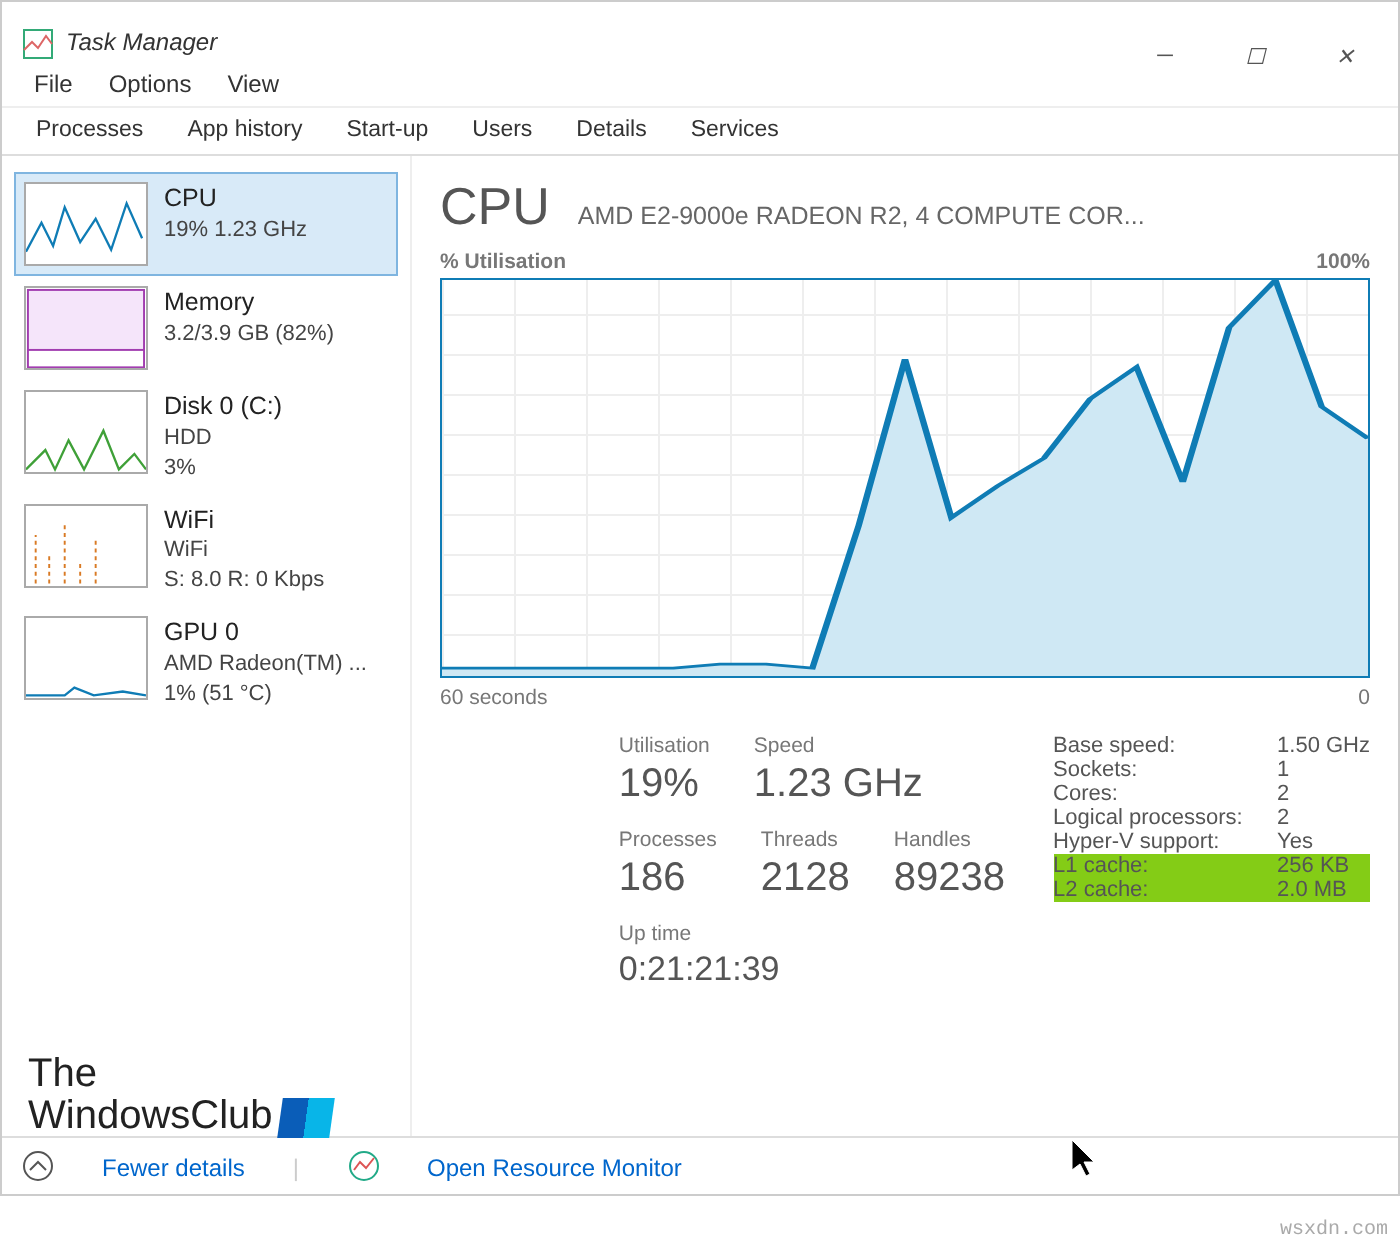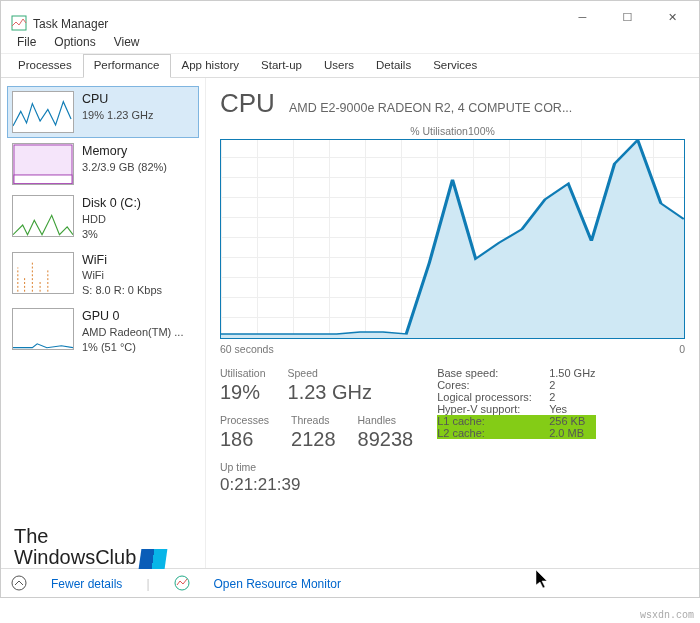--- a/index.html
+++ b/index.html
@@ -1,45 +1,45 @@
 <!DOCTYPE html>
 <html><head>
 <meta charset="utf-8">
 <style>
 * { box-sizing: border-box; margin: 0; padding: 0; font-family: "Segoe UI", Tahoma, sans-serif; }
 body { background: #fff; width: 700px; height: 623px; overflow: hidden; position: relative; }
 .window { border: 1px solid #ccc; width: 700px; height: 598px; display: flex; flex-direction: column; }
-.titlebar { display: flex; align-items: flex-end; height: 30px; padding: 0 4px; }
+.titlebar { display: flex; align-items: flex-start; height: 30px; padding: 13px 4px; font-style: italic; }
 .title-icon { width: 16px; height: 16px; margin: 0 6px; }
 .title-text { font-size: 12px; color: #333; flex: 0 0 auto; }
 .winctrl { margin-left: auto; display: flex; }
 .winctrl div { width: 45px; height: 28px; display: flex; align-items: center; justify-content: center; color: #555; font-size: 11px; }
 .menubar { display: flex; gap: 2px; padding: 2px 8px; font-size: 12px; color: #333; border-bottom: 1px solid #eee; }
 .menubar div { padding: 2px 8px; }
 .tabs { display: flex; border-bottom: 1px solid #ddd; padding: 0 6px; font-size: 11.5px; }
 .tab { padding: 4px 10px 5px; color: #333; border: 1px solid transparent; cursor: default; }
 .tab.active { background: #fff; border: 1px solid #ccc; border-bottom: 1px solid #fff; margin-bottom: -1px; }
 .body { flex: 1; display: flex; min-height: 0; }
 .sidebar { width: 205px; padding: 8px 6px; overflow-y: auto; border-right: 1px solid #eee; }
 .side-item { display: flex; gap: 8px; padding: 4px; border: 1px solid transparent; }
 .side-item.selected { background: #d8eaf8; border: 1px solid #7fb5e0; }
 .thumb { width: 62px; height: 42px; border: 1px solid #aaa; background: #fff; position: relative; overflow: hidden; }
 .side-info { font-size: 11px; line-height: 1.35; color: #444; }
 .side-info .name { font-size: 12.5px; color: #222; }
 .main { flex: 1; padding: 10px 14px 8px; display: flex; flex-direction: column; }
 .head { display: flex; align-items: baseline; gap: 14px; }
 .head h1 { font-size: 26px; font-weight: 400; color: #555; }
 .head .sub { font-size: 12.5px; color: #666; white-space: nowrap; overflow: hidden; text-overflow: ellipsis; flex: 1; }
-.chart-labels { display: flex; justify-content: center; font-size: 10.5px; color: #777; margin-top: 6px; }
+.chart-labels { display: flex; justify-content: space-between; font-size: 10.5px; color: #777; margin-top: 6px; font-weight: bold; }
 .chart { border: 1px solid #0f7cb5; height: 200px; margin-top: 2px; position: relative; background-image: repeating-linear-gradient(to right, #eee 0 1px, transparent 1px 36px), repeating-linear-gradient(to top, #eee 0 1px, transparent 1px 20px); }
 .chart svg { position: absolute; inset: 0; width: 100%; height: 100%; }
 .chart-bottom { display: flex; justify-content: space-between; font-size: 10.5px; color: #777; margin-top: 4px; }
 .statcol .label { font-size: 10.5px; color: #777; }
 .statcol .val { font-size: 20px; color: #555; margin-top: 2px; }
-.row2 { display: flex; margin-top: 12px; gap: 24px; }
+.row2 { display: flex; margin-top: 12px; gap: 24px; justify-content: flex-end; }
 .left-block .statrow { display: flex; gap: 22px; }
 .uptime { margin-top: 10px; }
 .uptime .label { font-size: 10.5px; color: #777; }
 .uptime .val { font-size: 17px; color: #555; margin-top: 2px; }
 .specs { font-size: 11px; color: #555; }
 .specs div { display: flex; }
 .specs .k { width: 112px; }
 .specs .hl { background: #84cc16; }
 .footer { border-top: 1px solid #ddd; display: flex; align-items: flex-end; gap: 24px; padding: 6px 10px; font-size: 12px; }
 .footer a { color: #0066cc; text-decoration: none; }
@@ -66,21 +66,20 @@
   </div>
 
   <div class="menubar">
     <div>File</div>
     <div>Options</div>
     <div>View</div>
   </div>
 
   <div class="tabs">
     <div class="tab">Processes</div>
-    <div class="tab active">Performance</div>
     <div class="tab">App history</div>
     <div class="tab">Start-up</div>
     <div class="tab">Users</div>
     <div class="tab">Details</div>
     <div class="tab">Services</div>
   </div>
 
   <div class="body">
     <div class="sidebar">
       <div class="side-item selected">
@@ -189,20 +188,24 @@
           <div class="uptime">
             <div class="label">Up time</div>
             <div class="val">0:21:21:39</div>
           </div>
         </div>
 
         <div class="specs">
           <div>
               <span class="k">Base speed:</span>
               <span>1.50 GHz</span>
+            </div>
+          <div>
+              <span class="k">Sockets:</span>
+              <span>1</span>
             </div>
           <div>
               <span class="k">Cores:</span>
               <span>2</span>
             </div>
           <div>
               <span class="k">Logical processors:</span>
               <span>2</span>
             </div>
           <div>

